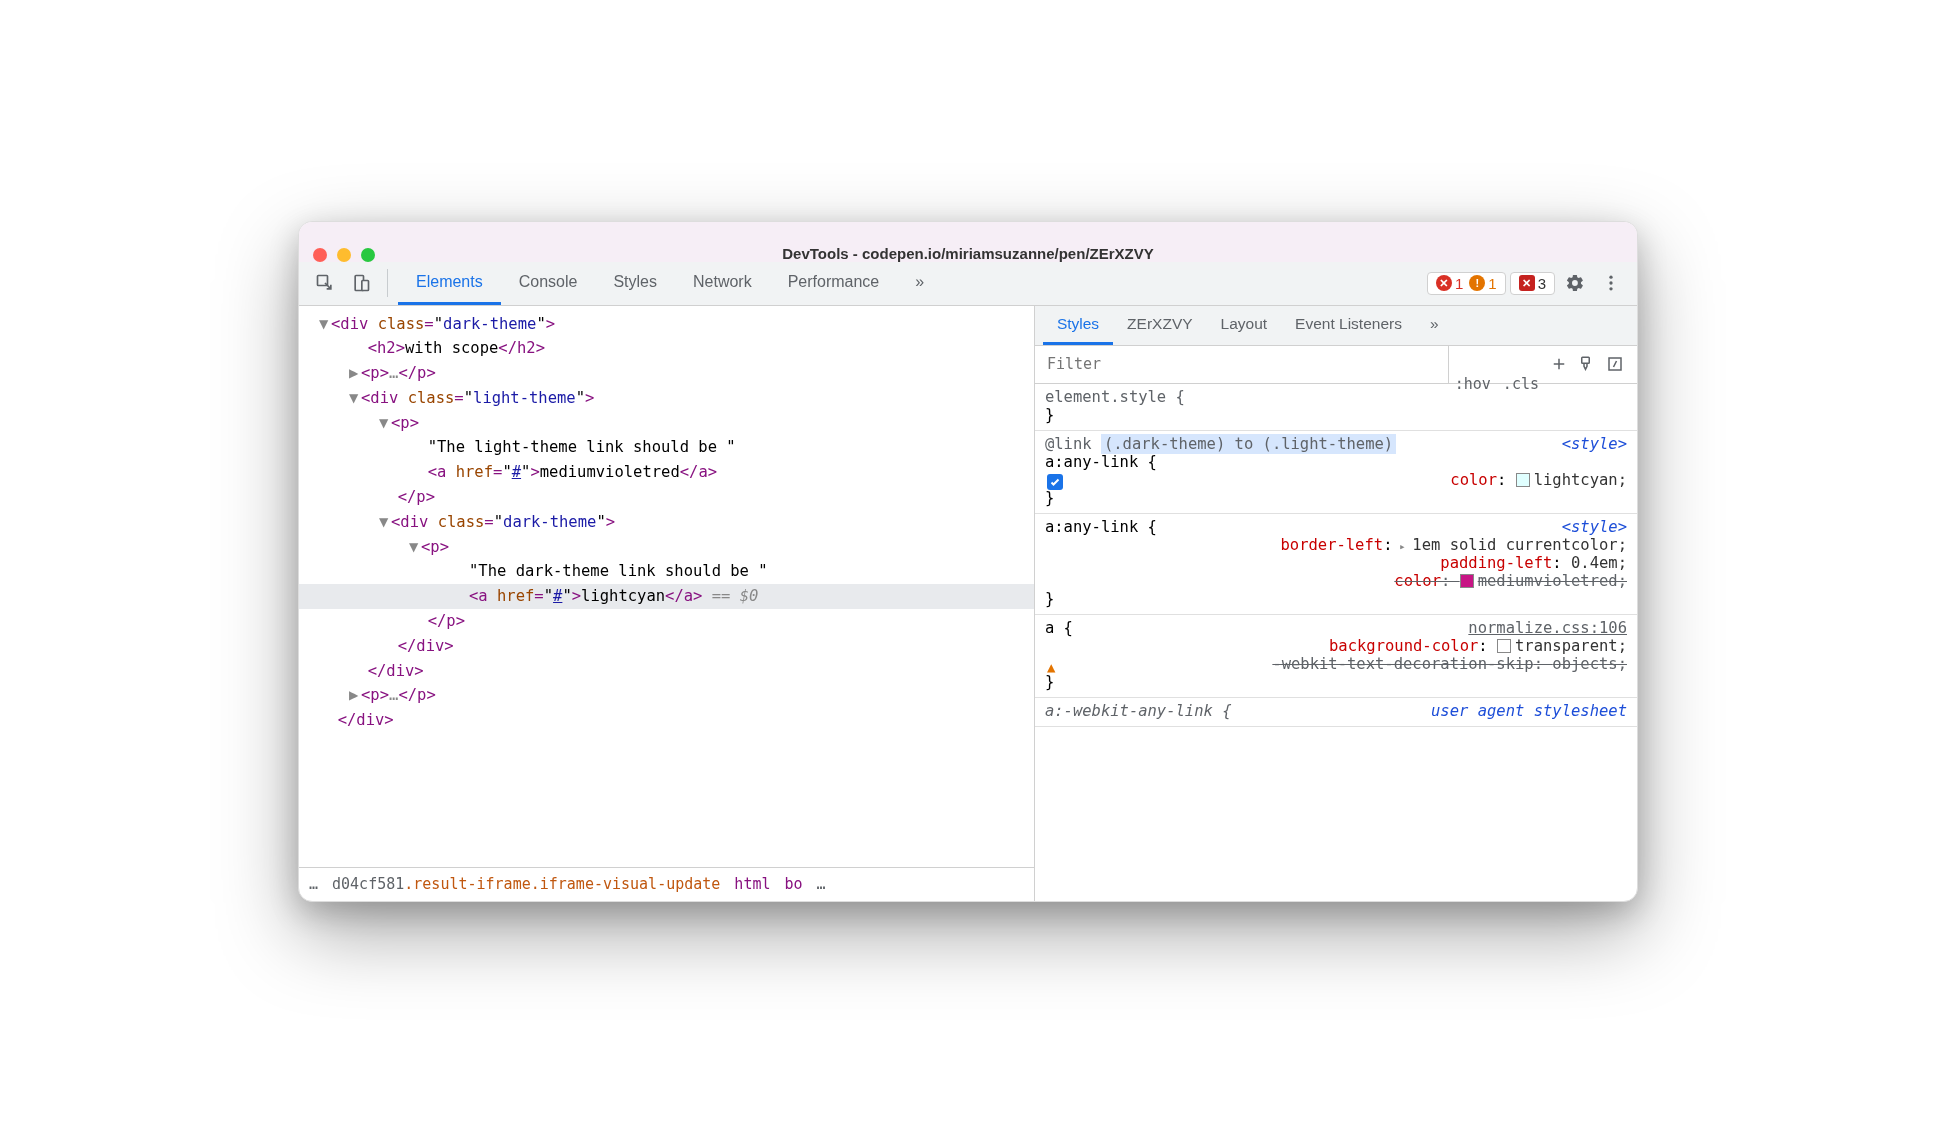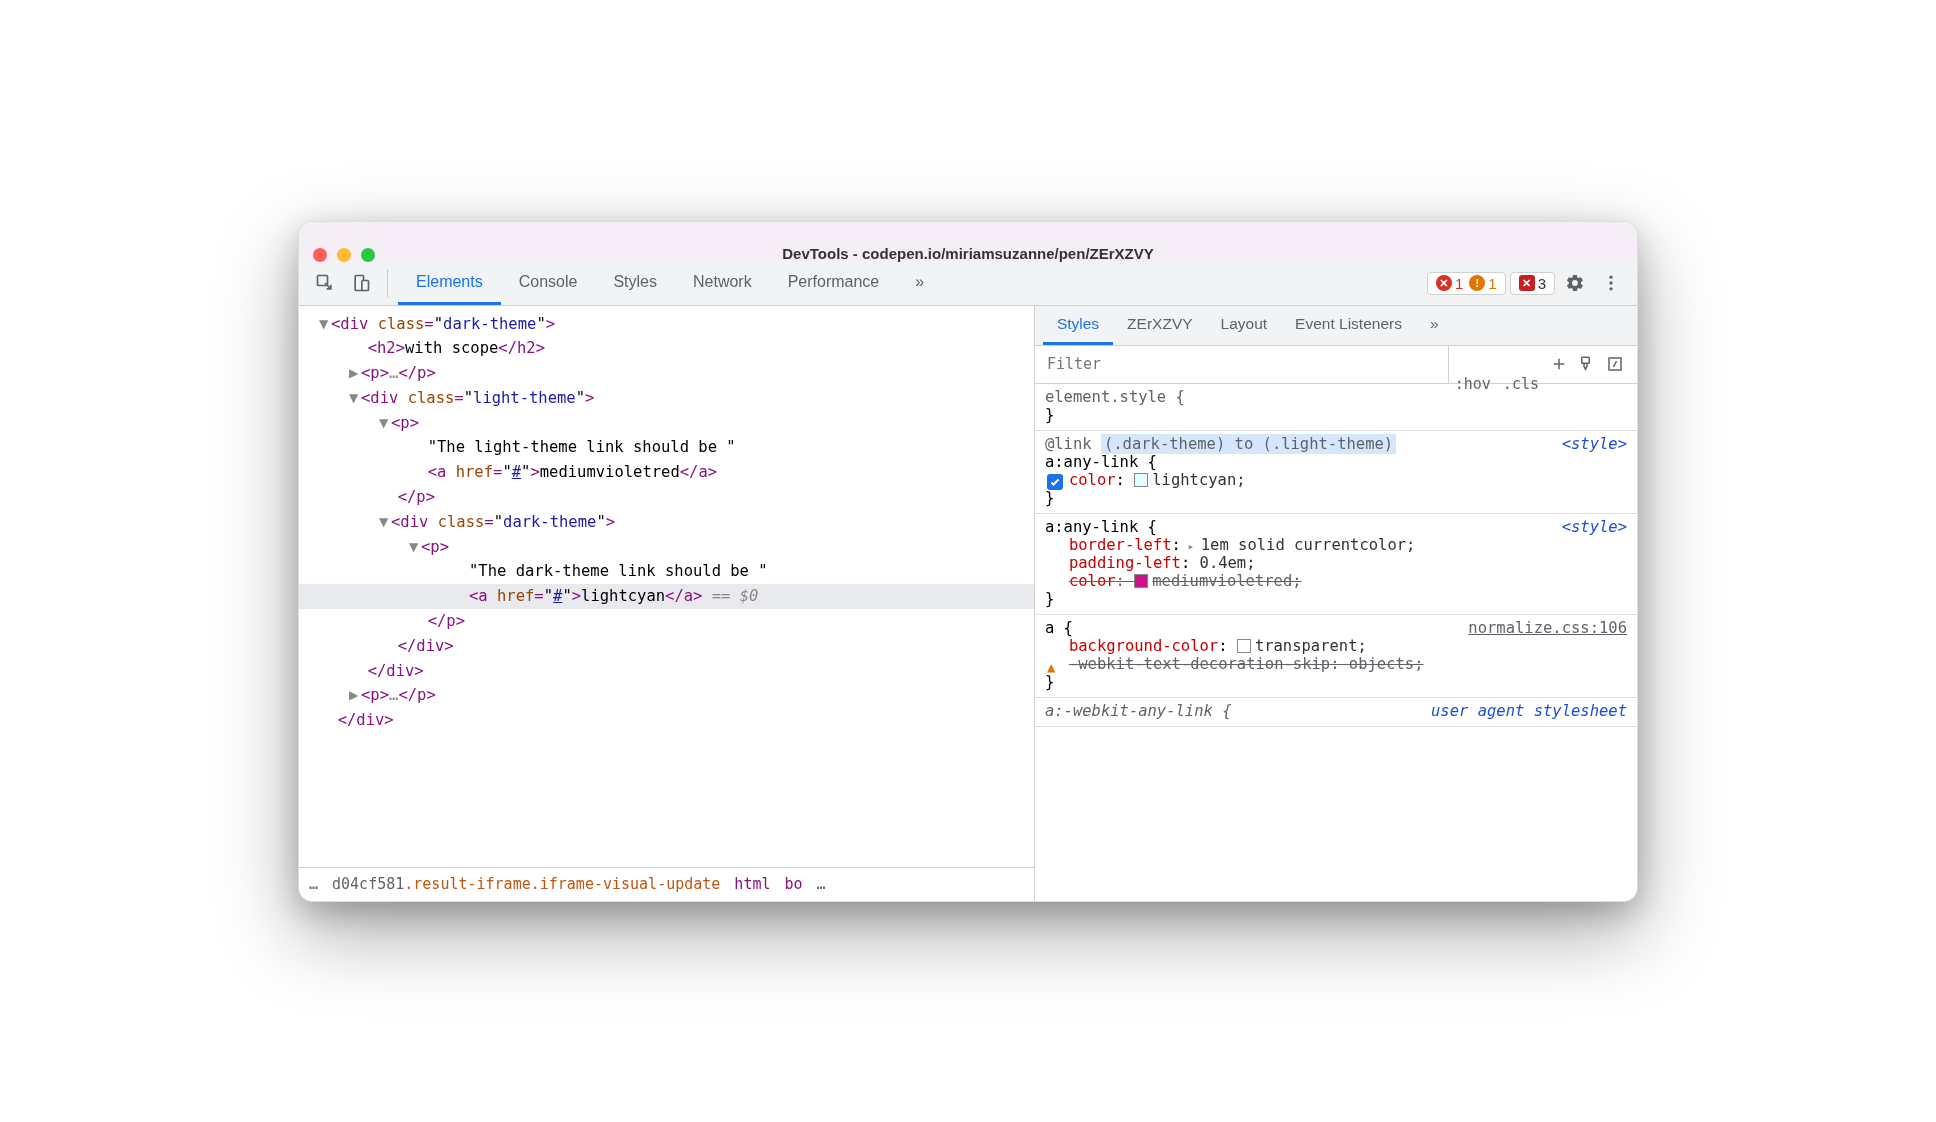--- a/index.html
+++ b/index.html
@@ -177,21 +177,21 @@
   flex: 1; overflow: auto;
   font-family: Menlo, Monaco, Consolas, monospace;
   font-size: 15.5px;
 }
 .style-block { border-bottom: 1px solid #e0e0e0; padding: 4px 10px 6px 10px; position: relative; }
 .style-src { position: absolute; right: 10px; top: 4px; color: #1d4ed8; font-style: italic; }
 .style-src.link { text-decoration: underline; font-style: normal; color:#5f6368; }
 .selector { color: #5f6368; }
 .selector-active { color: #000; }
 .scope-hl { background: #d6e6fd; color: #5f6368; padding: 1px 3px; }
-.prop-line { padding-left: 24px; position: relative; }
+.prop-line { padding-left: 24px; position: relative; text-align: right; }
 .prop-name { color: #c80000; }
 .prop-val { color: #333; }
 .prop-check {
   position: absolute; left: 2px; top: 3px;
   width: 16px; height: 16px;
   background: #1a73e8; border-radius: 3px;
   display: inline-flex; align-items: center; justify-content: center;
 }
 .prop-check svg { width: 12px; height: 12px; }
 .swatch { width: 14px; height: 14px; border: 1px solid #888; display: inline-block; vertical-align: -2px; margin-right: 4px; }

